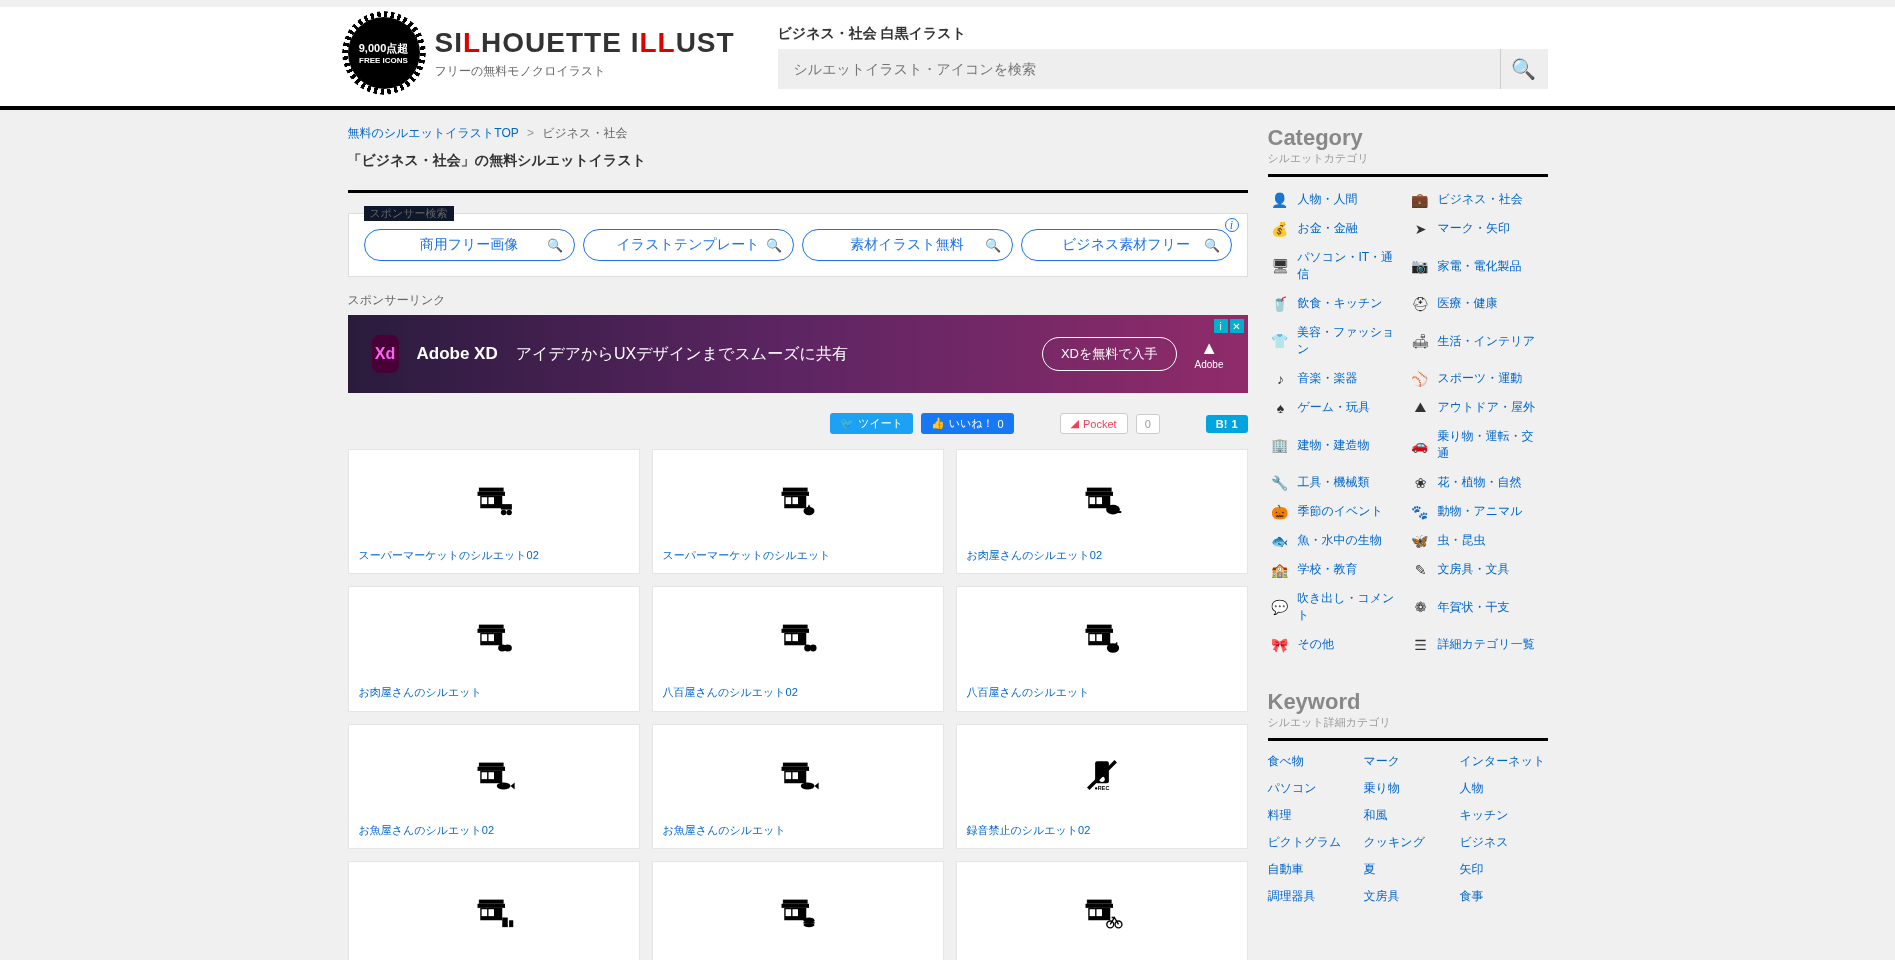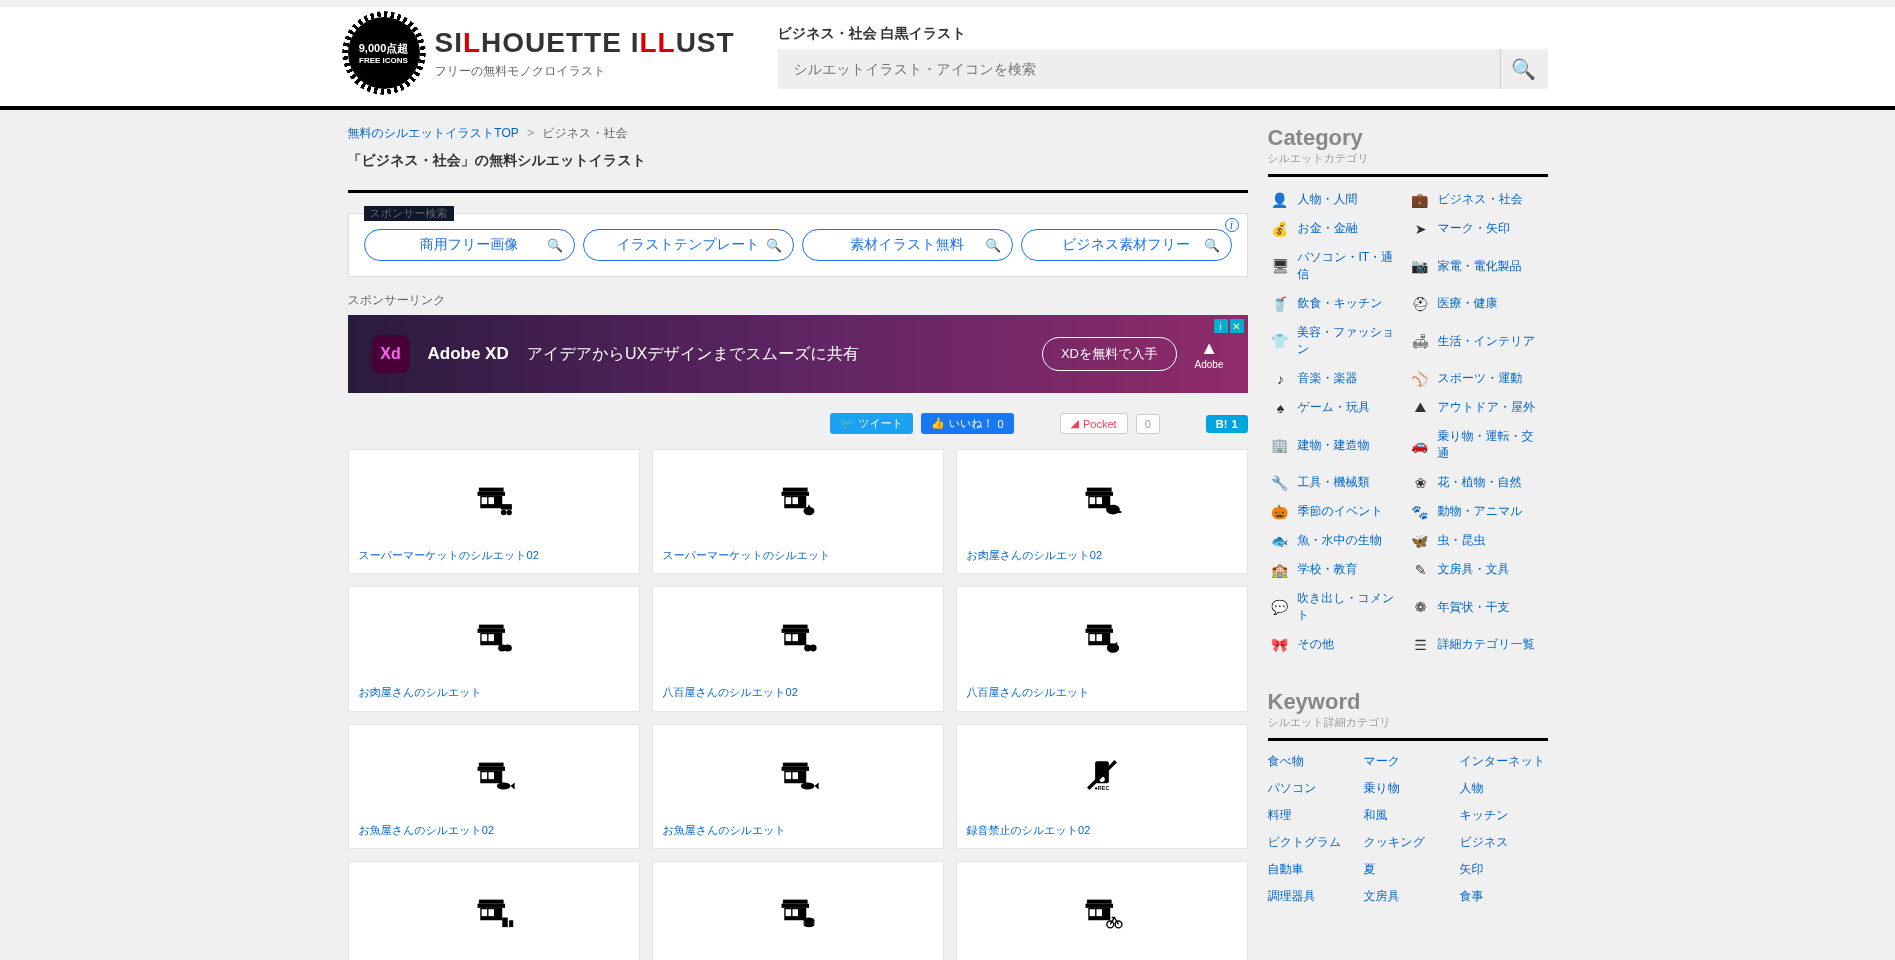--- a/index.html
+++ b/index.html
@@ -35,21 +35,21 @@
 .sponsor-label { position: absolute; top: -8px; left: 15px; background: #0f172a; padding: 0 6px; font-size: 11px; color: #666; }
 .sponsor-info { position: absolute; top: 4px; right: 8px; color: #1a73e8; font-size: 12px; width: 14px; height: 14px; border: 1px solid #1a73e8; border-radius: 50%; display: flex; align-items: center; justify-content: center; font-style: italic; font-family: serif; }
 .sponsor-links { display: grid; grid-template-columns: 1fr 1fr 1fr 1fr; gap: 8px; }
 .sponsor-link { border: 1px solid #1a73e8; border-radius: 20px; padding: 6px 12px; display: flex; align-items: center; justify-content: center; position: relative; color: #1a73e8; font-size: 14px; }
 .sponsor-link .s-icon { position: absolute; right: 10px; font-size: 13px; color: #1a73e8; }
 
 .sponsor-text { font-size: 12px; color: #666; margin-bottom: 6px; }
 .banner { background: linear-gradient(90deg, #2a1b3d 0%, #5e2563 50%, #902b6a 100%); color: #fff; padding: 20px 24px; display: flex; align-items: center; gap: 18px; position: relative; margin-bottom: 20px; }
 .banner-close { position: absolute; top: 4px; right: 4px; display: flex; gap: 2px; }
 .banner-close span { width: 14px; height: 14px; background: #00aecd; color: #fff; font-size: 10px; display: flex; align-items: center; justify-content: center; }
-.xd-badge { background: #470137; color: #ff61f6; width: 38px; height: 38px; border-radius: 8px; display: flex; align-items: center; justify-content: center; font-weight: bold; font-size: 16px; }
+.xd-badge { background: #470137; color: #ff61f6; width: 27px; height: 38px; border-radius: 8px; display: flex; align-items: center; justify-content: center; font-weight: bold; font-size: 16px; }
 .banner-brand { font-weight: bold; font-size: 17px; }
 .banner-text { font-size: 16px; flex: 1; }
 .banner-cta { border: 1.5px solid #fff; border-radius: 20px; padding: 7px 18px; font-size: 13px; }
 .adobe-mark { font-size: 10px; text-align: center; }
 
 .share-row { display: flex; gap: 8px; justify-content: flex-end; align-items: center; margin-bottom: 15px; }
 .share-btn { border-radius: 3px; padding: 3px 10px; font-size: 11px; color: #fff; display: flex; align-items: center; gap: 4px; }
 .tw { background: #1da1f2; }
 .fb { background: #1877f2; }
 .pocket { background: #fff; border: 1px solid #ccc; color: #ee4056; }

